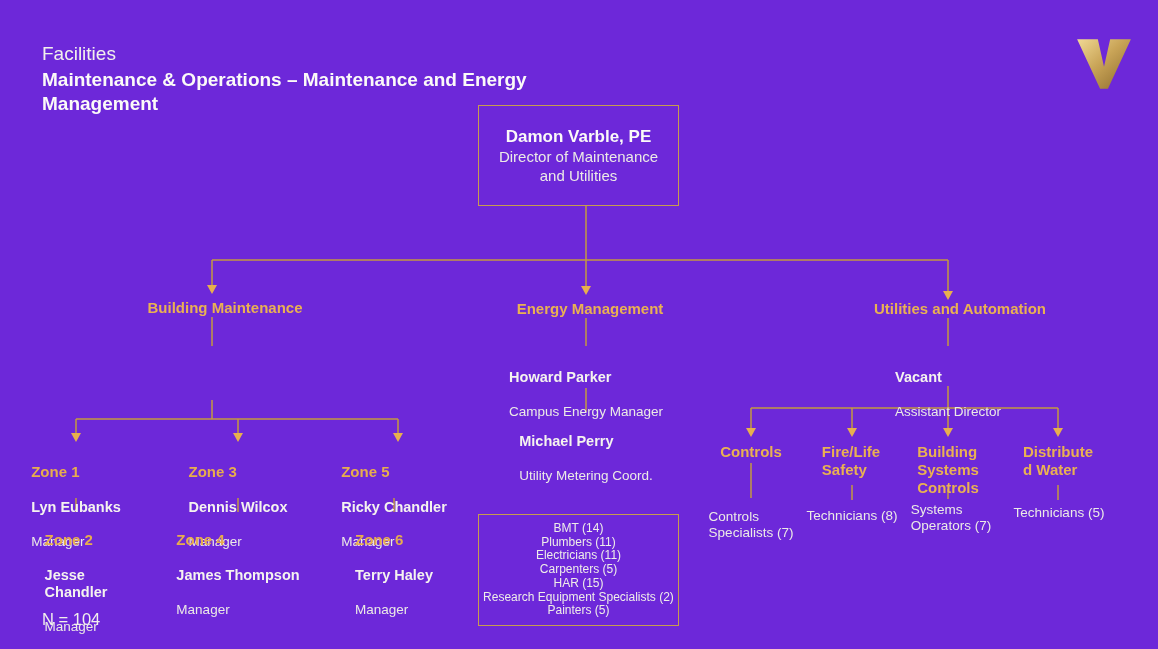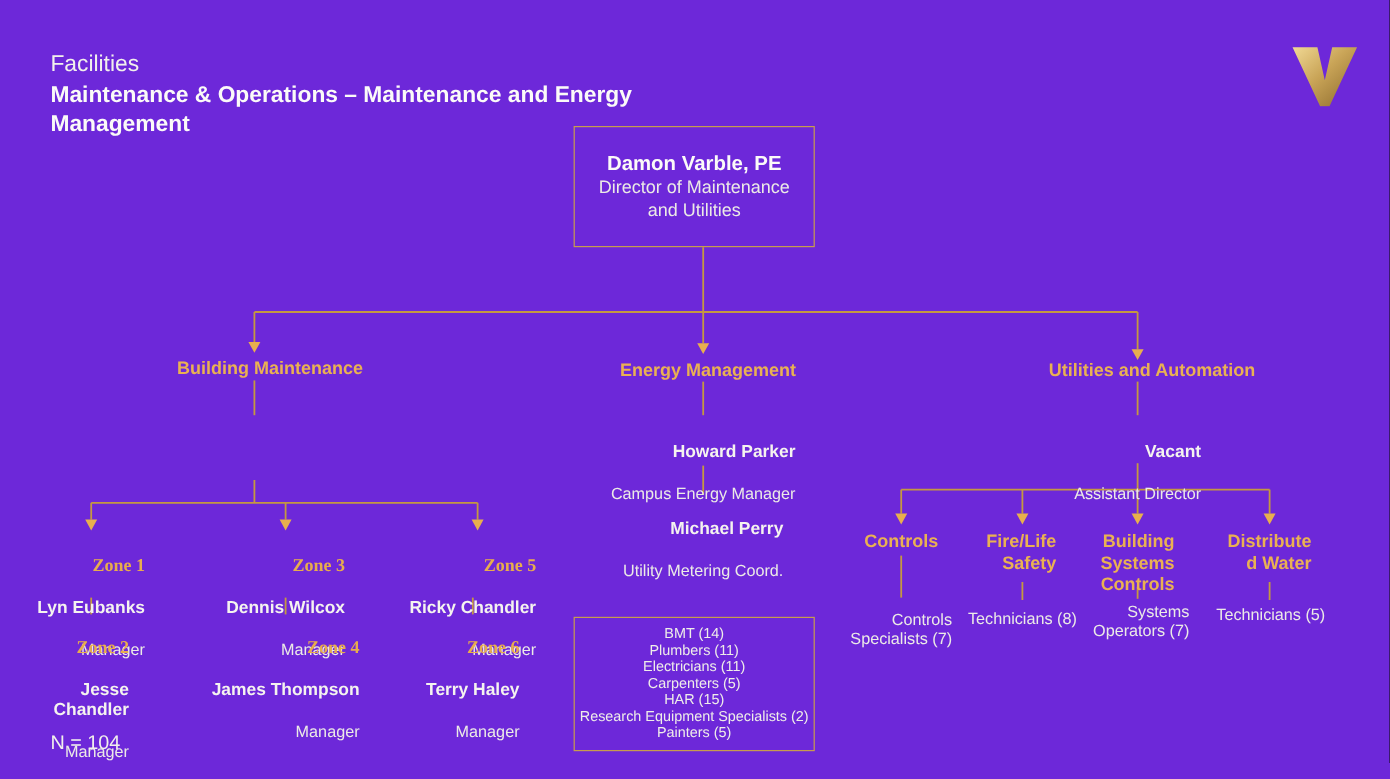--- a/index.html
+++ b/index.html
@@ -2,31 +2,31 @@
 <html><head>
 <meta charset="utf-8">
 <style>
   html,body { margin:0; padding:0; background:#111; }
   .canvas {
     position:relative; width:1158px; height:649px;
     background:#6d28d9; overflow:hidden;
     font-family:"Liberation Sans", sans-serif;
     -webkit-font-smoothing:antialiased;
   }
-  .center-block { position:absolute; transform:translateX(-50%); text-align:right; white-space:pre-line; }
+  .center-block { position:absolute; transform:translateX(-50%); text-align:left; white-space:pre-line; }
   .eyebrow { position:absolute; left:42px; top:42px; color:#f2f0ec; font-size:19px; line-height:24px; }
   .slide-title {
     position:absolute; left:42px; top:68px; width:560px;
     color:#fbfaf8; font-size:19px; font-weight:bold; line-height:24px; white-space:pre-line;
   }
   .logo-wrap { position:absolute; left:1076px; top:39px; width:56px; height:50px; }
   .gold-head { color:#eab152; font-weight:bold; font-size:15px; line-height:18px; }
   .node-name { color:#f5f3ef; font-weight:bold; font-size:14.5px; line-height:17px; white-space:pre-line; }
   .node-role { color:#eceae6; font-size:13.5px; line-height:16px; white-space:pre-line; }
-  .zone-label { color:#e8ad4d; font-weight:bold; font-size:15px; line-height:18px;font-family:Liberation Serif, serif; }
+  .zone-label { color:#e8ad4d; font-weight:bold; font-size:15px; line-height:18px; }
   .org-box {
     position:absolute; border:1px solid #c79c4e; box-sizing:border-box;
     display:flex; flex-direction:column; align-items:center; justify-content:center;
     text-align:center; background:transparent;
   }
   .root-box { left:478px; top:105px; width:201px; height:101px; }
   .root-name { color:#fbfaf8; font-weight:bold; font-size:17px; line-height:21px; }
   .root-role { color:#eceae6; font-size:15px; line-height:19px; width:172px; }
   .crew-box { left:478px; top:514px; width:201px; height:112px; justify-content:center; }
   .crew-line { color:#efede9; font-size:12px; line-height:13.8px; }

